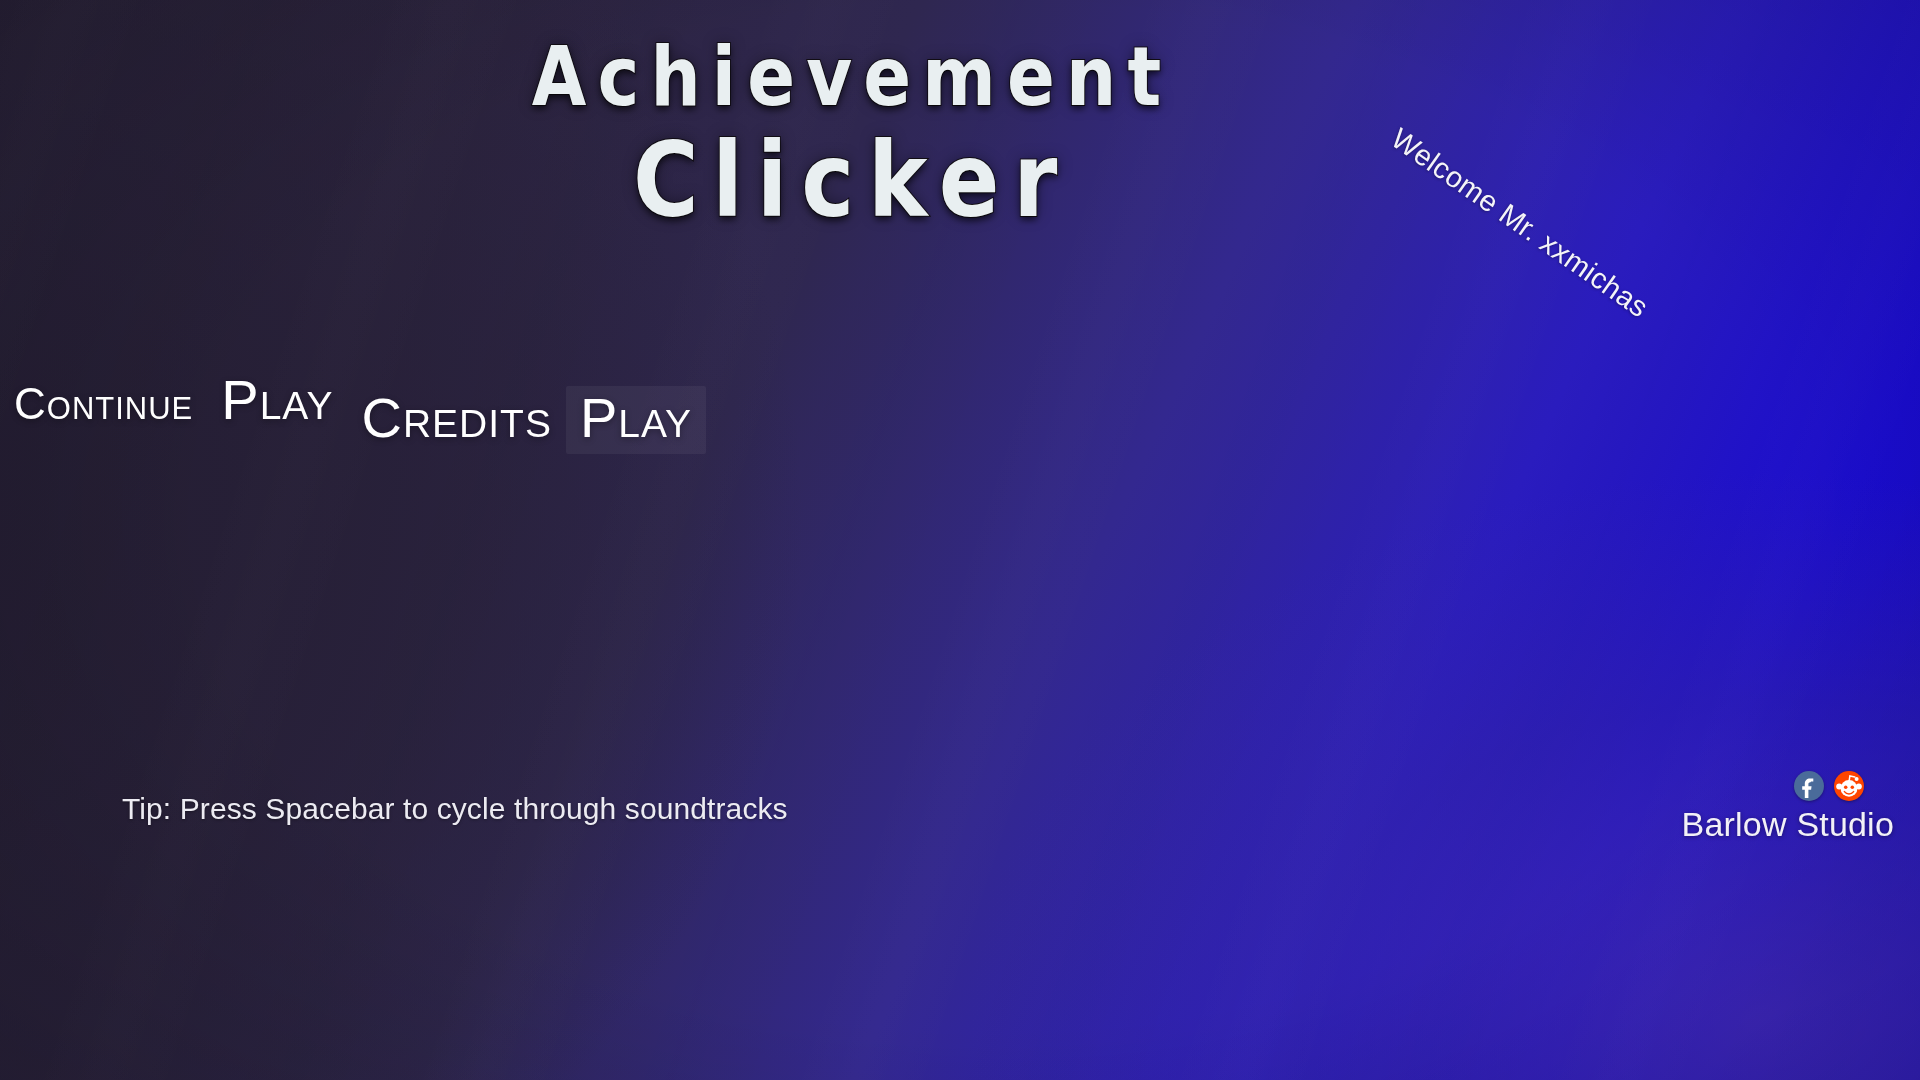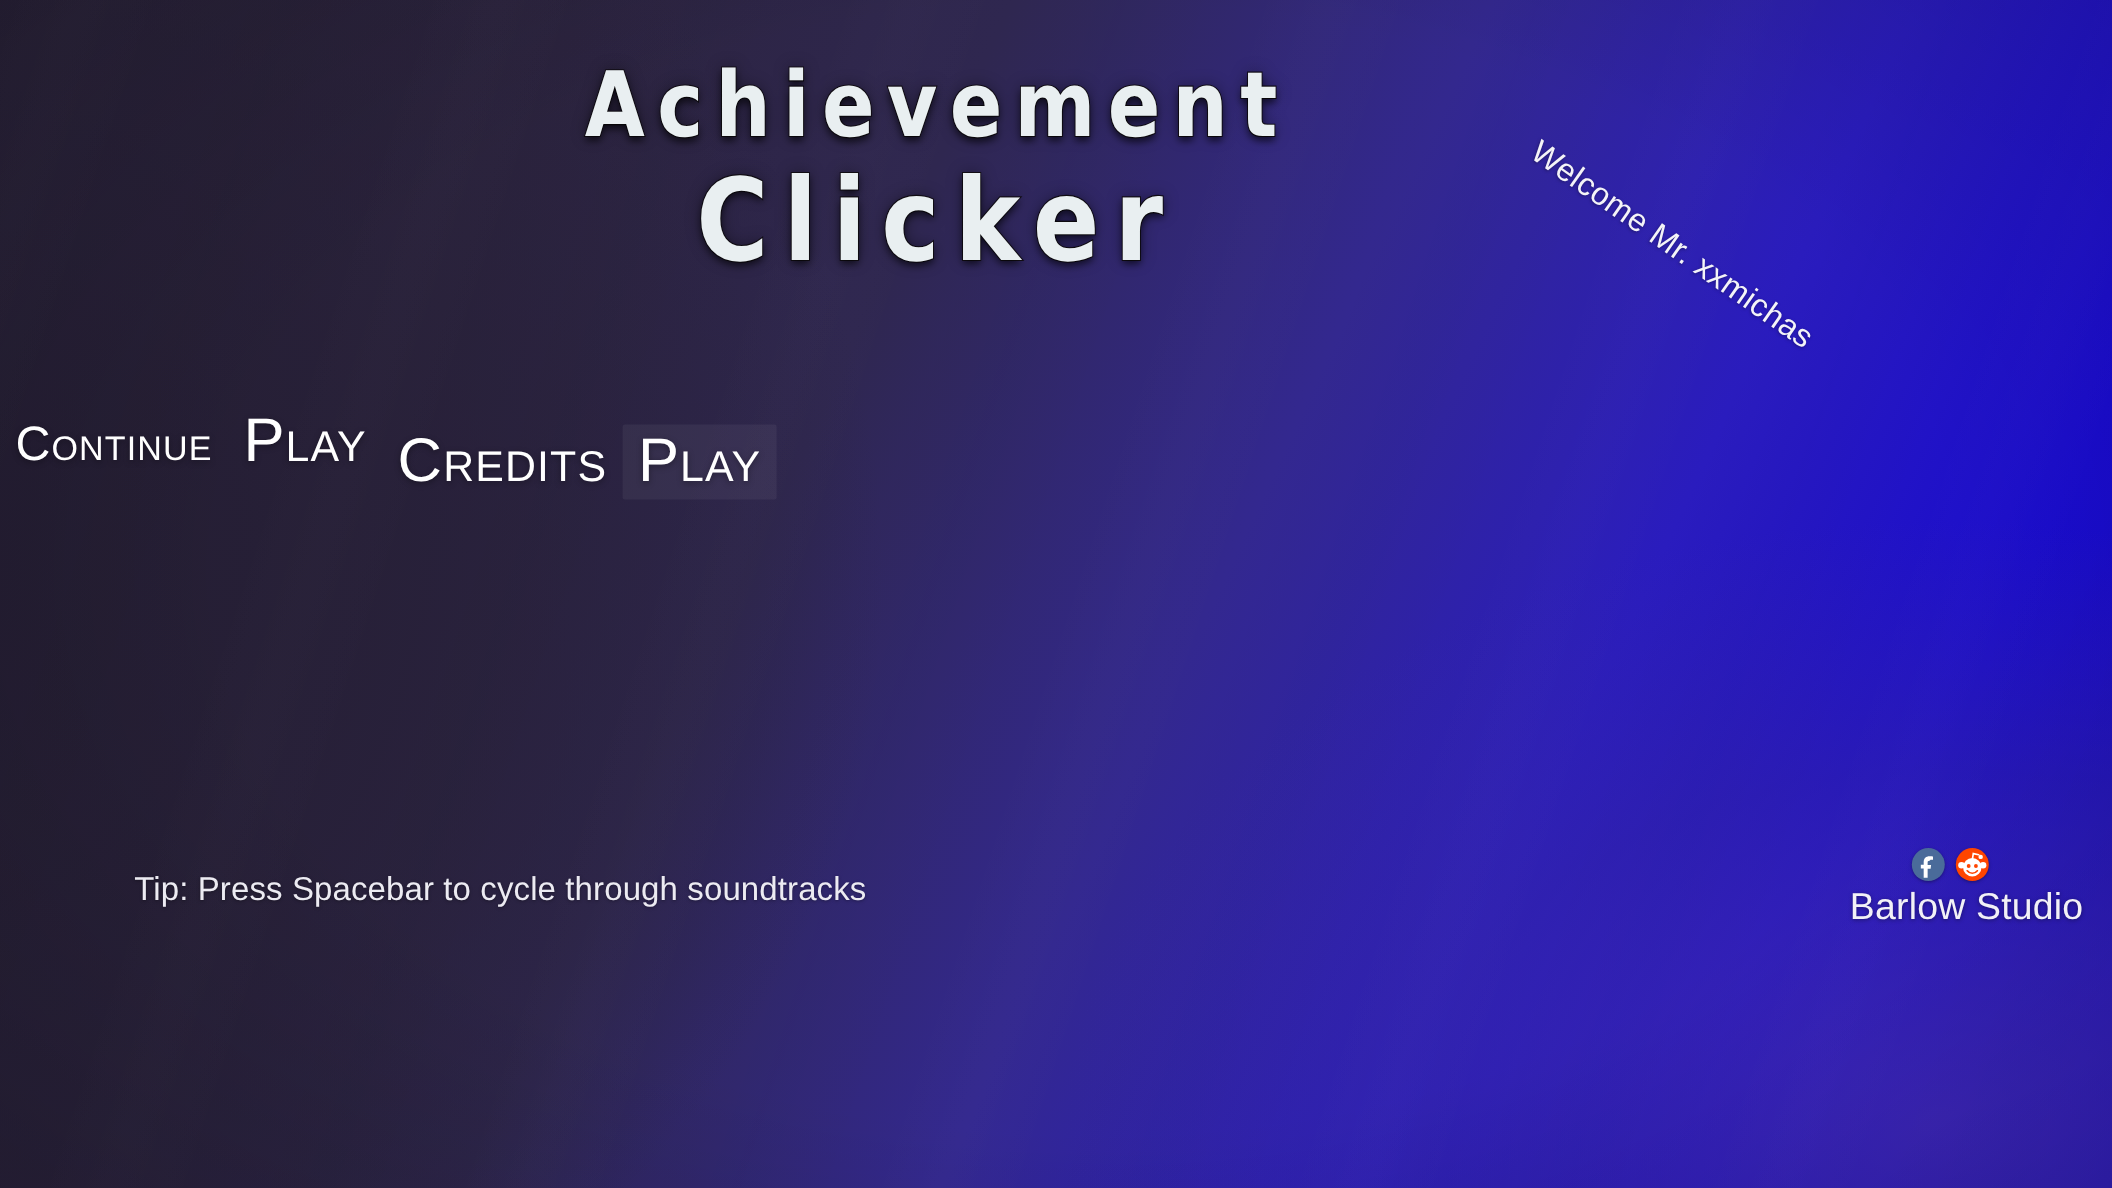--- a/index.html
+++ b/index.html
@@ -53,21 +53,21 @@
   }
   #bg-vignette {
     position: absolute; inset: 0;
     background: radial-gradient(ellipse 1500px 980px at 52% 48%,
         rgba(0,0,0,0) 52%, rgba(0,0,0,0.22) 100%);
   }
 
   
   #title-block {
     position: absolute;
-    top: 56px; left: 0; width: 1704px;
+    top: 36px; left: 0; width: 1704px;
     text-align: center;
     pointer-events: none;
   }
   .title-line {
     display: block;
     color: #e9eff1;
     font-family: "DejaVu Sans", sans-serif;
     font-weight: bold;
     line-height: 1.0;
     -webkit-text-stroke: 2px #151018;
@@ -143,21 +143,21 @@
     color: #ecebf2;
     font-size: 30px;
     letter-spacing: .1px;
     text-shadow: 0 1px 3px rgba(0,0,0,0.35);
   }
   #footer-right {
     position: absolute;
     right: 26px; bottom: 236px;
     display: flex;
     flex-direction: column;
-    align-items: center;
+    align-items: flex-end;
   }
   #social-row {
     display: flex;
     align-items: center;
     gap: 10px;
     margin-bottom: 4px;
     margin-right: 30px;
   }
   .social-icon {
     width: 30px; height: 30px;

